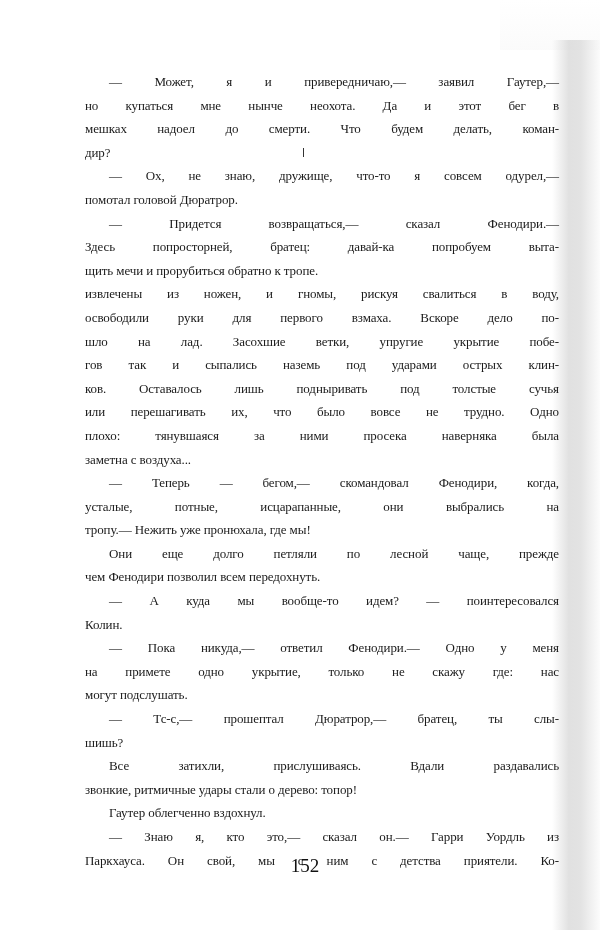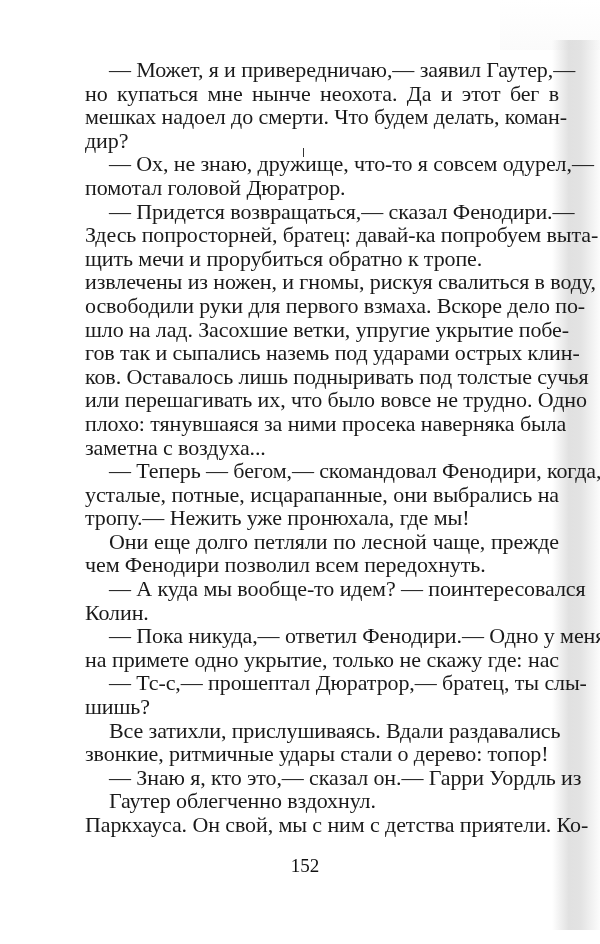--- a/index.html
+++ b/index.html
@@ -28,23 +28,23 @@
       position: absolute;
       top: 0;
       right: 0;
       width: 100px;
       height: 50px;
       background: linear-gradient(to bottom, rgba(255,255,255,1), rgba(240,240,240,0.3));
     }
     .text-block {
       position: absolute;
       left: 85px;
-      top: 58px;
+      top: 70px;
       width: 474px;
-      font-size: 22px;
+      font-size: 13px;
       line-height: 23.6px;
       letter-spacing: -0.1px;
     }
     .line {
       display: block;
       white-space: nowrap;
       text-align: justify;
       text-align-last: justify;
       height: 23.6px;
     }
@@ -99,24 +99,25 @@
     <span class="line last">заметна с воздуха...</span>
     <span class="line indent">— Теперь — бегом,— скомандовал Фенодири, когда,</span>
     <span class="line">усталые, потные, исцарапанные, они выбрались на</span>
     <span class="line last">тропу.— Нежить уже пронюхала, где мы!</span>
     <span class="line indent">Они еще долго петляли по лесной чаще, прежде</span>
     <span class="line last">чем Фенодири позволил всем передохнуть.</span>
     <span class="line indent">— А куда мы вообще-то идем? — поинтересовался</span>
     <span class="line last">Колин.</span>
     <span class="line indent">— Пока никуда,— ответил Фенодири.— Одно у меня</span>
     <span class="line">на примете одно укрытие, только не скажу где: нас</span>
+    <span class="line last">могут подслушать.</span>
     <span class="line indent">— Тс-с,— прошептал Дюратрор,— братец, ты слы-</span>
     <span class="line last">шишь?</span>
     <span class="line indent">Все затихли, прислушиваясь. Вдали раздавались</span>
     <span class="line last">звонкие, ритмичные удары стали о дерево: топор!</span>
+    <span class="line indent last">Гаутер облегченно вздохнул.</span>
     <span class="line indent">— Знаю я, кто это,— сказал он.— Гарри Уордль из</span>
-    <span class="line indent last">Гаутер облегченно вздохнул.</span>
     <span class="line">Паркхауса. Он свой, мы с ним с детства приятели. Ко-</span>
   </div>
 
 <div class="stray-mark"></div>
 
 <div class="page-number">152</div>
 
 </body></html>

